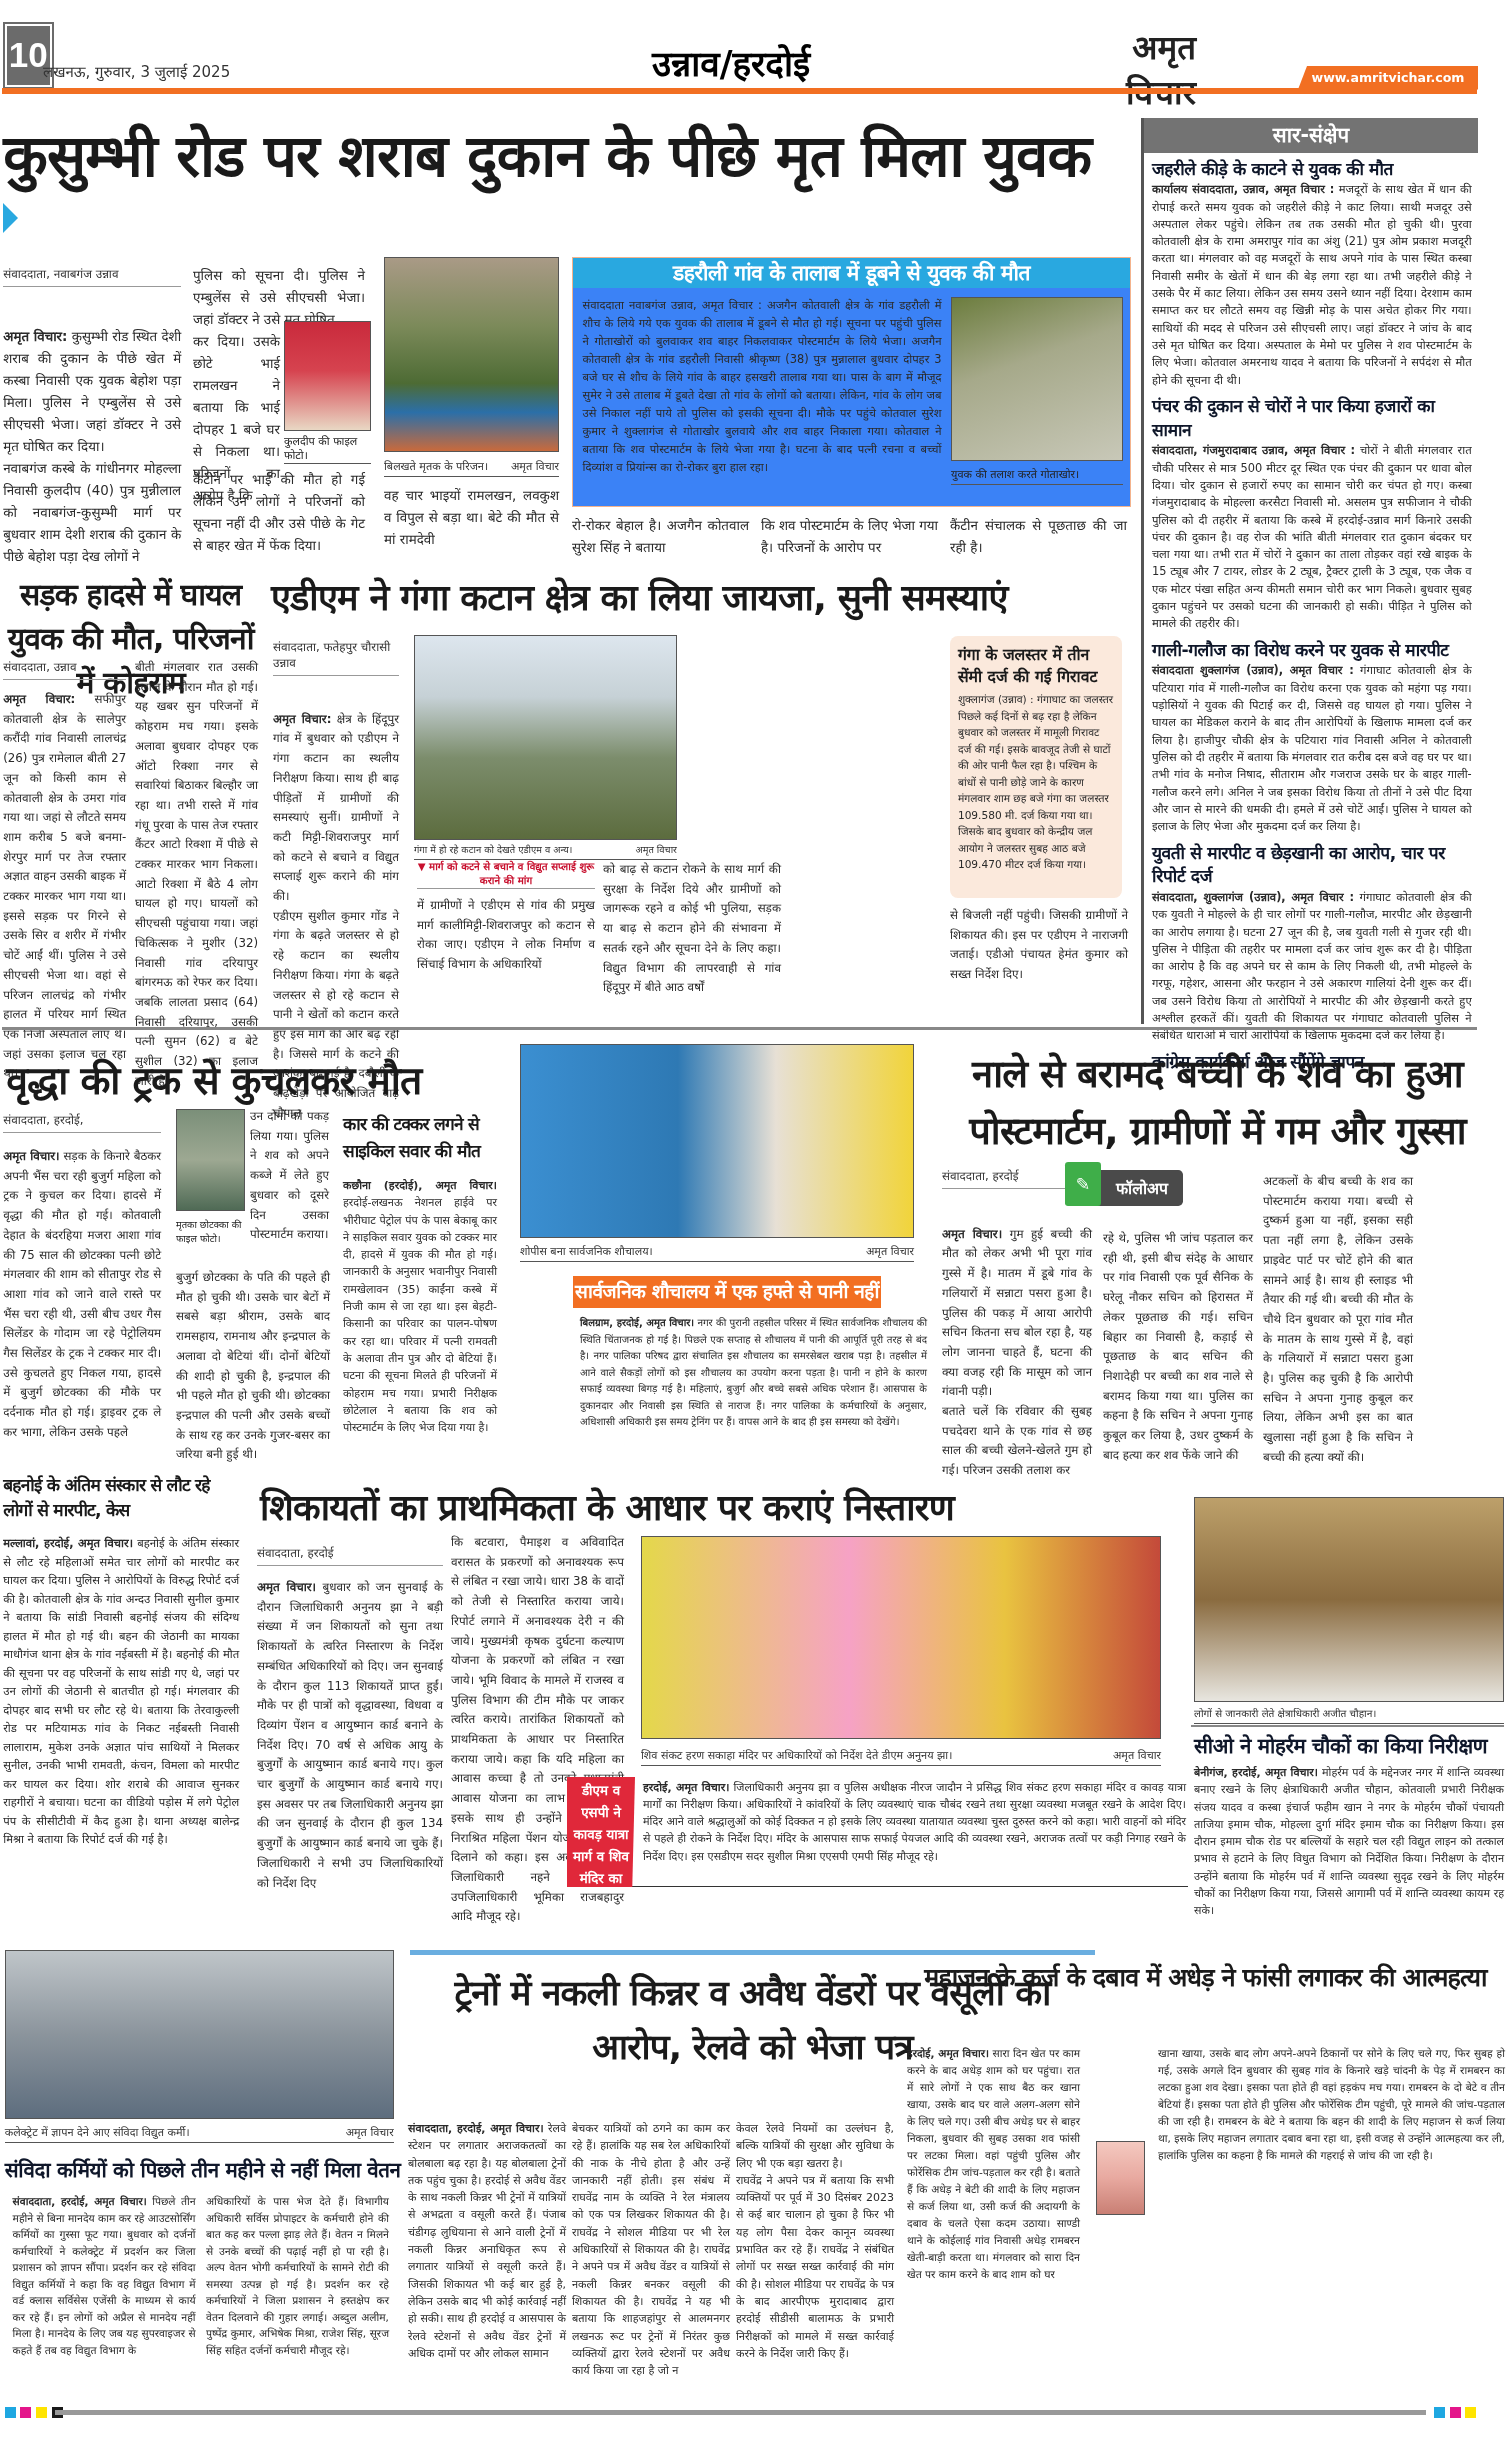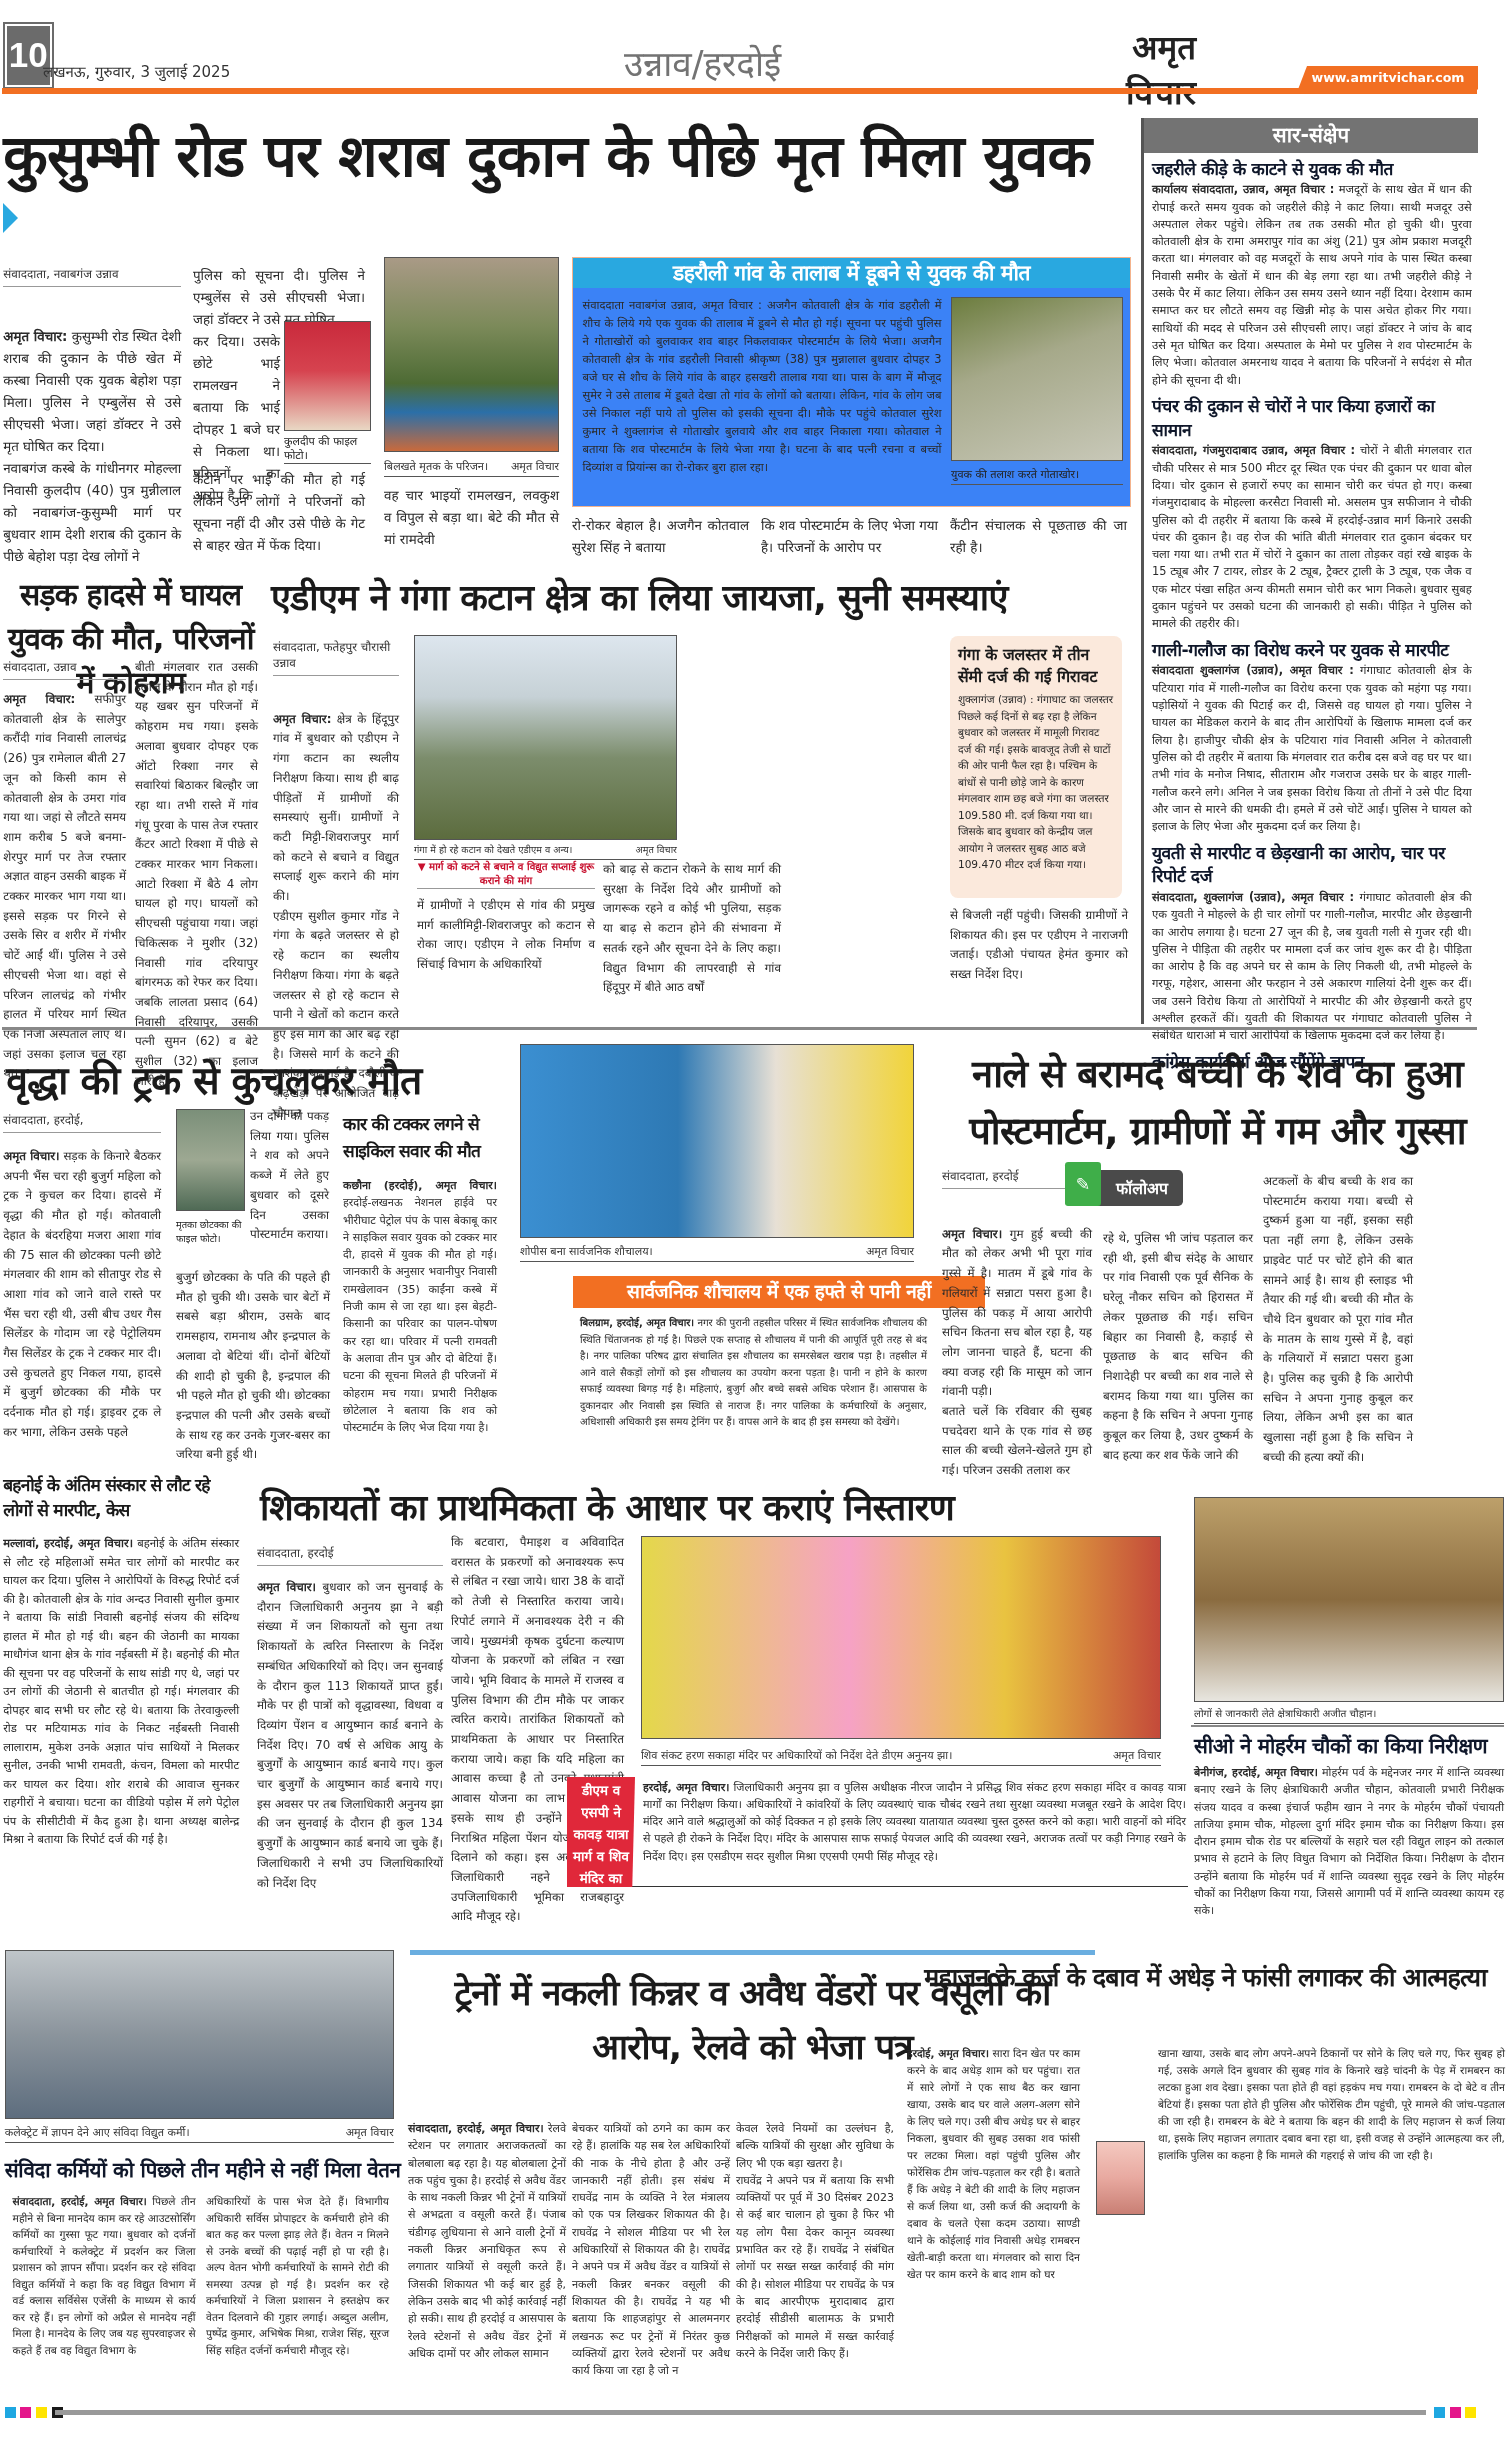--- a/index.html
+++ b/index.html
@@ -25,21 +25,21 @@
 .orange{background:#f26f22}
 .sub-hl{font-weight:bold;font-size:17.3px;color:#0f172a;letter-spacing:-0.4px;line-height:23.6px}
 </style>
 </head>
 <body>
 
 <div class="abs" style="left:4.7px;top:23.6px;width:47px;height:63px;background:#6b6b6b;border:2.4px solid #fff;outline:2.4px solid #6b6b6b">
   <div style="color:#fff;font:bold 35px 'Liberation Sans',sans-serif;text-align:center;line-height:58px">10</div>
 </div>
 <div class="abs" style="left:43px;top:61px;font-size:15px;color:#333">लखनऊ, गुरुवार, 3 जुलाई 2025</div>
-<div class="abs" style="left:624px;top:39px;font-size:35px;font-weight:normal;color:#737373">उन्नाव/हरदोई</div>
+<div class="abs" style="left:652px;top:39px;font-size:35px;font-weight:bold;color:#000000">उन्नाव/हरदोई</div>
 <div class="abs" style="left:1070px;top:23.6px;width:126px;font-size:33px;font-weight:bold;color:#222;text-align:right">अमृत विचार</div>
 <div class="abs orange" style="left:1298px;top:66px;width:180px;height:23.6px;clip-path:polygon(5% 0,100% 0,100% 100%,0 100%)">
   <div style="color:#fff;font-size:12.6px;font-weight:bold;text-align:center;line-height:23.6px">www.amritvichar.com</div>
 </div>
 <div class="abs orange" style="left:2.4px;top:88px;width:1475px;height:6.3px"></div>
 
 <div class="abs hl" style="left:3.2px;top:118px;width:1134px;font-size:58px;line-height:76px;white-space:nowrap">कुसुम्भी रोड पर शराब दुकान के पीछे मृत मिला युवक</div>
 <div class="abs" style="left:3.2px;top:203px;width:1134px;display:flex;align-items:center;gap:6.3px">
   <span style="width:0;height:0;border-top:15.8px solid transparent;border-bottom:15.8px solid transparent;border-left:15.8px solid #29a8e0"></span>
 </div>
@@ -140,21 +140,21 @@
 <div class="abs hl" style="left:343px;top:1111px;width:154px;font-size:17.3px;line-height:27px;color:#1a1a1a">कार की टक्कर लगने से साइकिल सवार की मौत</div>
 <div class="abs txt" style="left:343px;top:1177px;width:154px;font-size:11px;line-height:17.3px">
   <b>कछौना (हरदोई), अमृत विचार।</b> <span>हरदोई-लखनऊ नेशनल हाईवे पर भीरीघाट पेट्रोल पंप के पास बेकाबू कार ने साइकिल सवार युवक को टक्कर मार दी, हादसे में युवक की मौत हो गई। जानकारी के अनुसार भवानीपुर निवासी रामखेलावन (35) काईंना कस्बे में निजी काम से जा रहा था। इस बेहटी-किसानी का परिवार का पालन-पोषण कर रहा था। परिवार में पत्नी रामवती के अलावा तीन पुत्र और दो बेटियां हैं। घटना की सूचना मिलते ही परिजनों में कोहराम मच गया। प्रभारी निरीक्षक छोटेलाल ने बताया कि शव को पोस्टमार्टम के लिए भेज दिया गया है।</span>
 </div>
 
 <div class="abs photo toilet" style="left:520px;top:1044px;width:394px;height:194px"></div>
 <div class="abs cap" style="left:520px;top:1243px;width:394px">
   <span>शोपीस बना सार्वजनिक शौचालय।</span>
   <span>अमृत विचार</span>
 </div>
-<div class="abs" style="left:573px;top:1276px;width:412px;background:#f26f22;color:#fff;font-size:19px;font-weight:bold;text-align:center;line-height:31.5px;letter-spacing:-0.4px">सार्वजनिक शौचालय में एक हफ्ते से पानी नहीं</div>
+<div class="abs" style="left:573px;top:1276px;width:308px;background:#f26f22;color:#fff;font-size:19px;font-weight:bold;text-align:center;line-height:31.5px;letter-spacing:-0.4px">सार्वजनिक शौचालय में एक हफ्ते से पानी नहीं</div>
 <div class="abs dense" style="left:580px;top:1315px;width:347px;font-size:10px;line-height:16.5px">
   <b>बिलग्राम, हरदोई, अमृत विचार।</b> <span>नगर की पुरानी तहसील परिसर में स्थित सार्वजनिक शौचालय की स्थिति चिंताजनक हो गई है। पिछले एक सप्ताह से शौचालय में पानी की आपूर्ति पूरी तरह से बंद है। नगर पालिका परिषद द्वारा संचालित इस शौचालय का समरसेबल खराब पड़ा है। तहसील में आने वाले सैकड़ों लोगों को इस शौचालय का उपयोग करना पड़ता है। पानी न होने के कारण सफाई व्यवस्था बिगड़ गई है। महिलाएं, बुजुर्ग और बच्चे सबसे अधिक परेशान हैं। आसपास के दुकानदार और निवासी इस स्थिति से नाराज हैं। नगर पालिका के कर्मचारियों के अनुसार, अधिशासी अधिकारी इस समय ट्रेनिंग पर हैं। वापस आने के बाद ही इस समस्या को देखेंगे।</span>
 </div>
 
 <div class="abs hl-thin" style="left:942px;top:1046px;width:551px;font-size:38px;line-height:57px;text-align:center">नाले से बरामद बच्ची के शव का हुआ पोस्टमार्टम, ग्रामीणों में गम और गुस्सा</div>
 <div class="abs dateline" style="left:942px;top:1167px;width:150px">संवाददाता, हरदोई</div>
 <div class="abs" style="left:1065px;top:1170px;width:118px;height:36px;background:#4a4a4a;border-radius:4.7px;display:flex;align-items:center">
   <span style="width:36px;height:44px;margin-top:-7.9px;background:#3fae49;display:flex;align-items:center;justify-content:center;color:#fff;font-size:17.3px;border-radius:3.2px">✎</span>
   <span style="color:#fff;font-size:15.8px;font-weight:bold;flex:1;text-align:center">फॉलोअप</span>
 </div>

